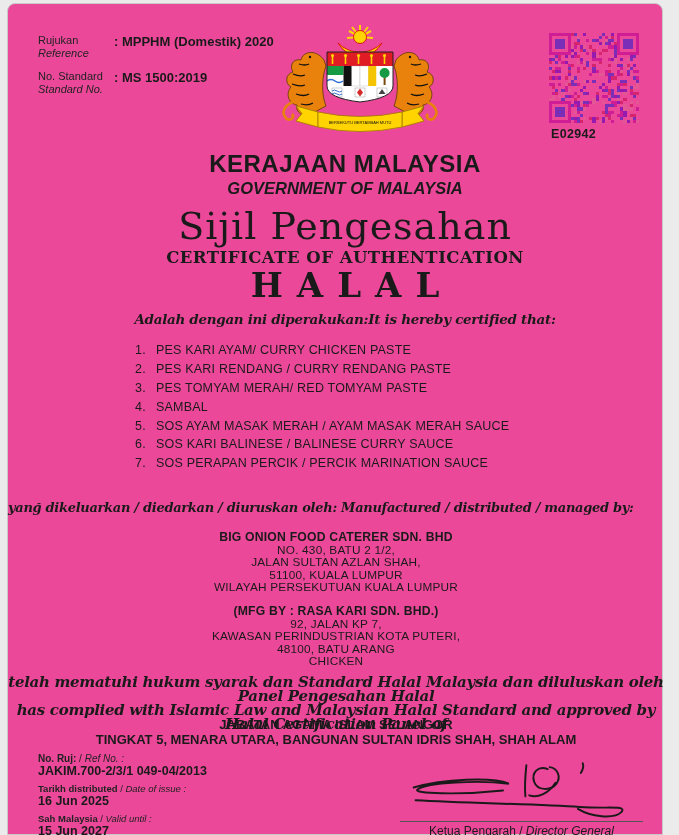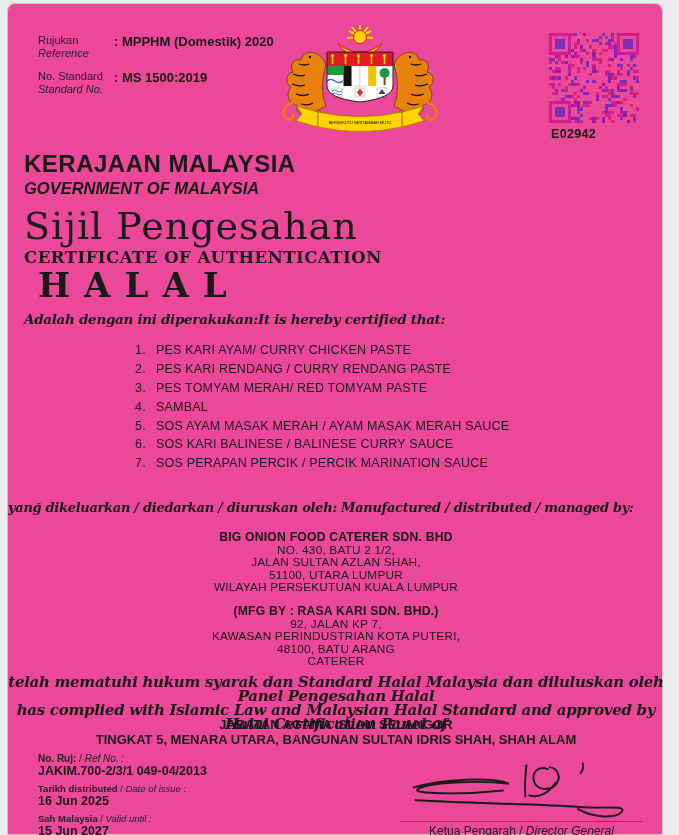--- a/index.html
+++ b/index.html
@@ -15,21 +15,21 @@
   .ref-value{font-size:13px;font-weight:bold;white-space:nowrap;}
 
   
   .crest{position:absolute;left:272px;top:20px;width:160px;height:114px;}
 
   
   .qr{position:absolute;left:540px;top:29px;width:92px;height:90px;}
   .qr-label{position:absolute;left:543px;top:123px;font-size:12.5px;font-weight:bold;letter-spacing:.3px;}
 
   
-  .titles{position:absolute;left:16px;top:146px;width:656px;text-align:left;}
+  .titles{position:absolute;left:9px;top:146px;width:656px;text-align:center;}
   .t1{font-size:24px;font-weight:bold;letter-spacing:.5px;}
   .t2{font-size:16.5px;font-weight:bold;font-style:italic;margin-top:1px;}
   .t3{font-family:"DejaVu Serif",serif;font-size:38px;margin-top:6px;letter-spacing:1px;}
   .t4{font-family:"DejaVu Serif",serif;font-size:16.5px;font-weight:bold;letter-spacing:.5px;margin-top:0px;}
   .t5{font-family:"DejaVu Serif",serif;font-size:34px;font-weight:bold;letter-spacing:14px;padding-left:14px;margin-top:-2px;}
   .t6{font-family:"DejaVu Serif",serif;font-size:13.5px;font-weight:bold;font-style:italic;margin-top:6px;letter-spacing:-.2px;}
 
   
   .products{position:absolute;left:127px;top:339px;}
   .prod{display:flex;font-size:12.5px;letter-spacing:.2px;height:18.9px;align-items:flex-start;}
@@ -601,30 +601,30 @@
   </div>
 
   <div class="left-dash">-</div>
 
   <div class="issued-line script">yang dikeluarkan / diedarkan / diuruskan oleh: Manufactured / distributed / managed by:</div>
 
   <div class="addr addr1">
     <div class="name">BIG ONION FOOD CATERER SDN. BHD</div>
     <div>NO. 430, BATU 2 1/2,</div>
     <div>JALAN SULTAN AZLAN SHAH,</div>
-    <div>51100, UTARA LUMPUR</div>
+    <div>51100, KUALA LUMPUR</div>
     <div>WILAYAH PERSEKUTUAN KUALA LUMPUR</div>
   </div>
 
   <div class="addr addr2">
     <div class="name">(MFG BY : RASA KARI SDN. BHD.)</div>
     <div>92, JALAN KP 7,</div>
     <div>KAWASAN PERINDUSTRIAN KOTA PUTERI,</div>
     <div>48100, BATU ARANG</div>
-    <div>CATERER</div>
+    <div>CHICKEN</div>
   </div>
 
   <div class="compliance script">
     <div>telah mematuhi hukum syarak dan Standard Halal Malaysia dan diluluskan oleh Panel Pengesahan Halal</div>
     <div>has complied with Islamic Law and Malaysian Halal Standard and approved by Halal Certification Panel of</div>
   </div>
 
   <div class="authority">
     <div>JABATAN AGAMA ISLAM SELANGOR</div>
     <div>TINGKAT 5, MENARA UTARA, BANGUNAN SULTAN IDRIS SHAH, SHAH ALAM</div>

